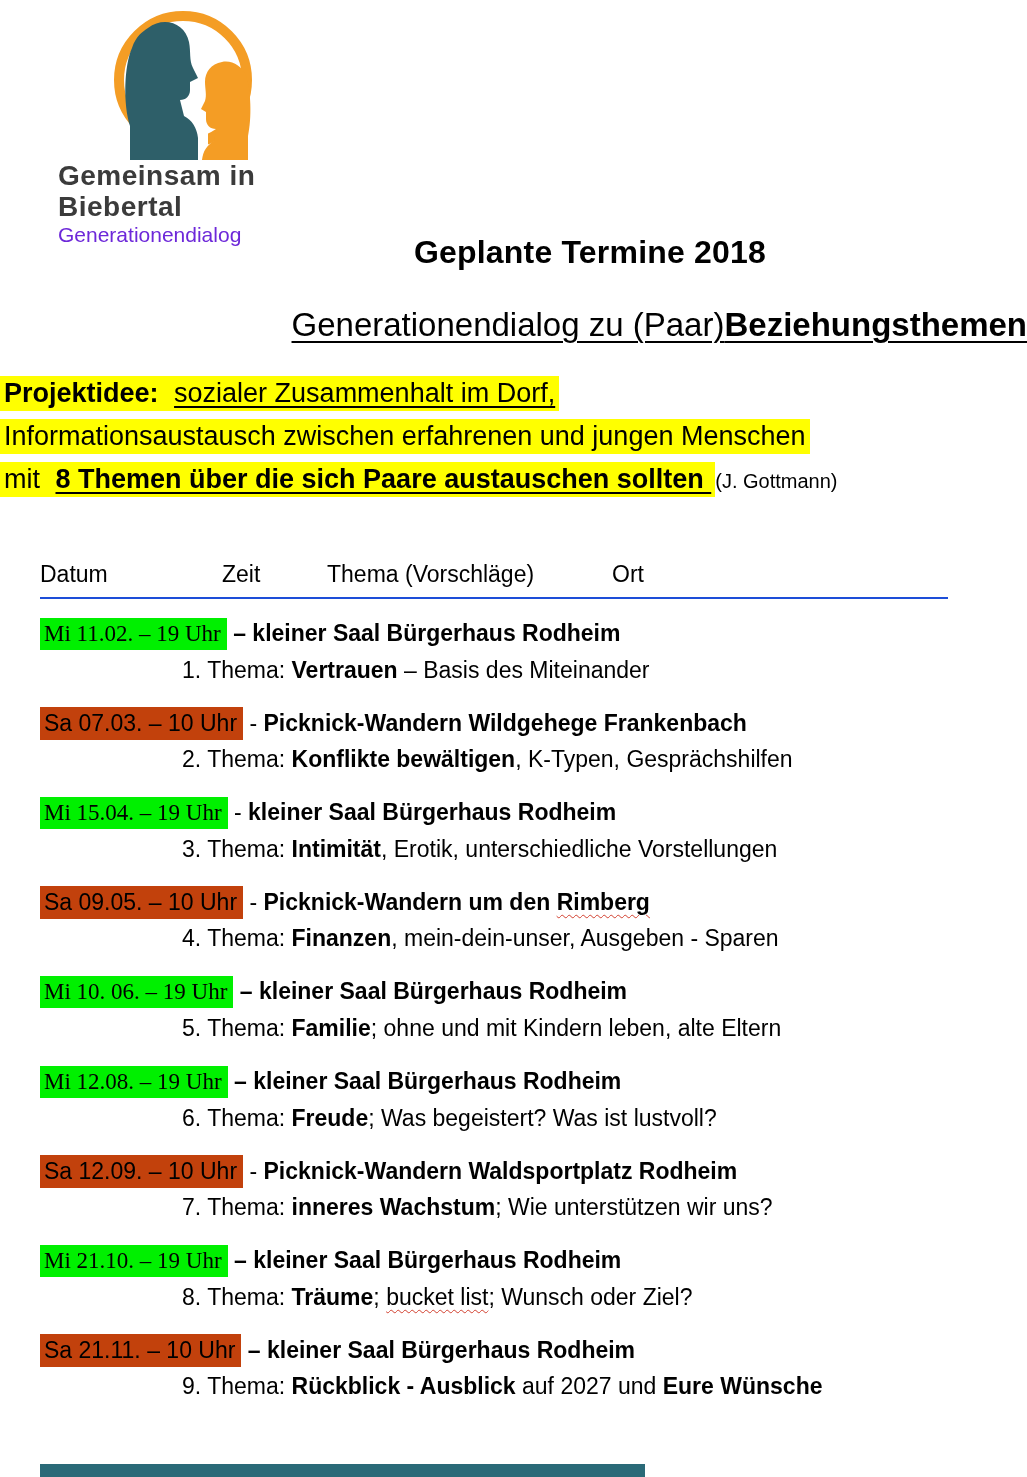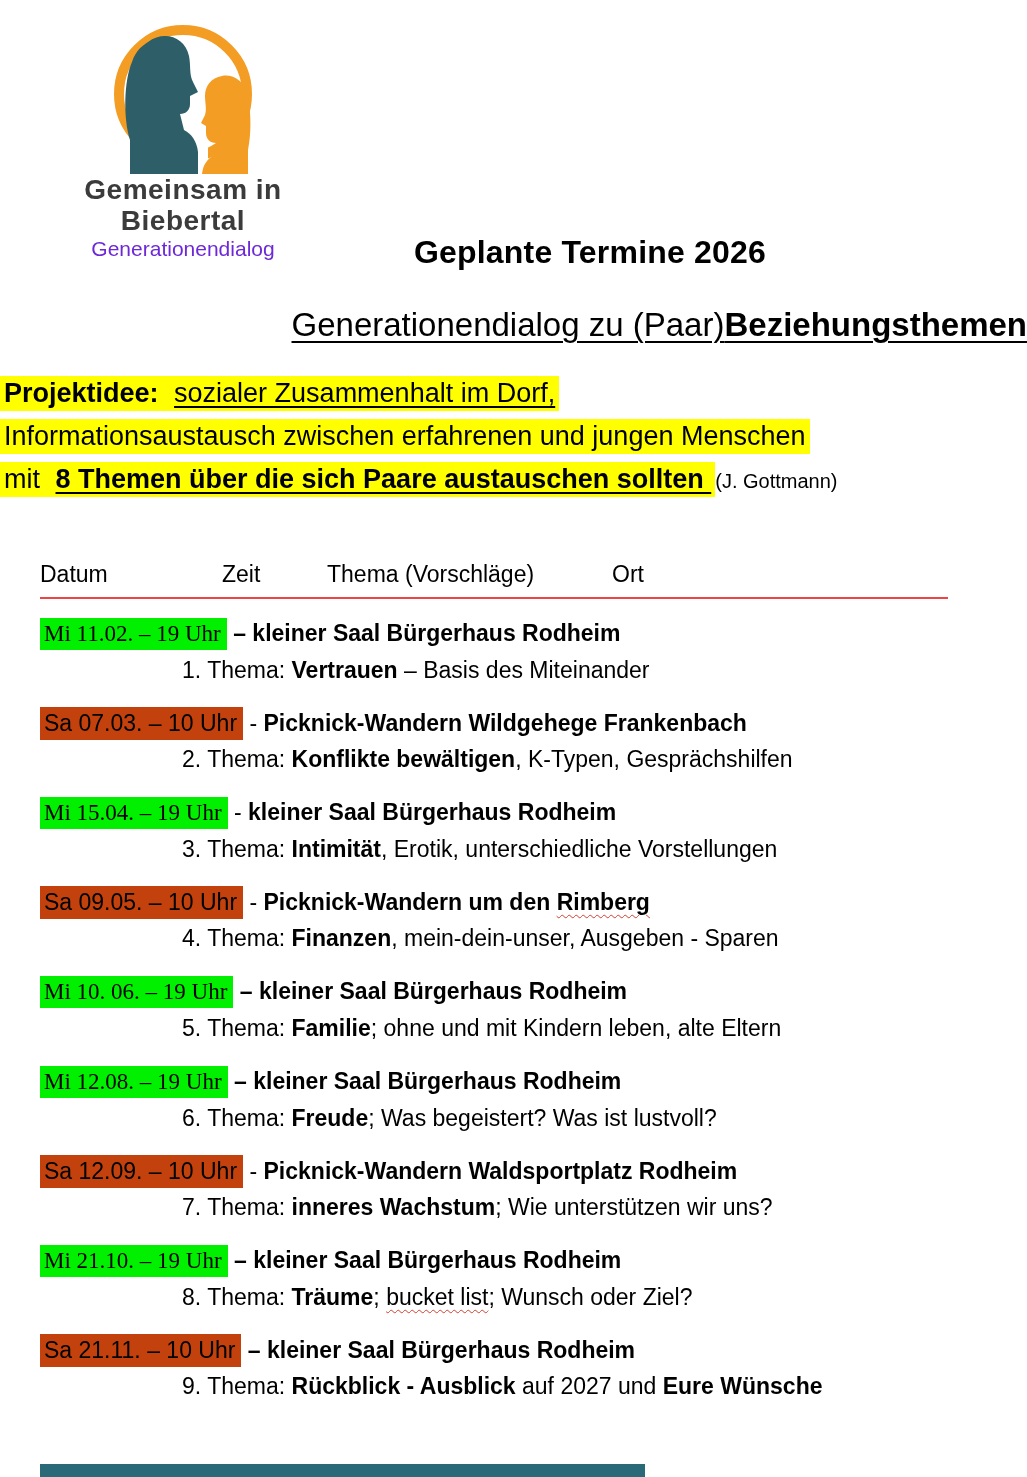--- a/index.html
+++ b/index.html
@@ -6,21 +6,21 @@
   .page{
     position:relative;
     width:1027px;height:1477px;
     background:#ffffff;
     overflow:hidden;
     font-family:"Liberation Sans", sans-serif;
     color:#000;
   }
   
   .header{position:relative;height:272px;}
-  .logo{position:absolute;left:58px;top:22px;width:250px;text-align:center;}
+  .logo{position:absolute;left:58px;top:8px;width:250px;text-align:left;}
   .logo svg{display:block;margin:0 auto;}
   .logo-title{font-size:28px;font-weight:bold;color:#3b3b3b;line-height:31px;letter-spacing:0.5px;}
   .logo-sub{font-size:21px;color:#6d28d9;line-height:26px;}
   .doc-title{
     position:absolute;top:234px;left:160px;width:860px;
     text-align:center;font-size:32px;font-weight:bold;letter-spacing:0.2px;
   }
   
   .subtitle{
     margin-top:30px;text-align:right;font-size:33px;line-height:46px;
@@ -35,21 +35,21 @@
   .sm{font-size:20px;}
   .wavy{text-decoration-line:underline;text-decoration-style:wavy;text-decoration-color:#d2402f;text-decoration-thickness:1px;text-underline-offset:4px;}
   .b.wavy{font-weight:bold;}
   .hl-yellow{background:#ffff00;padding:2px 4px 3px 4px;}
   .hl-green{background:#00f000;font-family:Liberation Serif, serif;}
   .hl-cyan{background:#c2410c;}
   
   .schedule-header{
     display:flex;margin:56px 79px 0 40px;
     font-size:23px;line-height:30px;
-    border-bottom:2px solid #ef4444;padding-bottom:8px;
+    border-bottom:2px solid #1d4ed8;padding-bottom:8px;
   }
   .col-datum{width:182px;}
   .col-zeit{width:105px;}
   .col-thema{width:285px;}
   .col-ort{flex:1;}
   
   .events{margin:16px 40px 0 40px;}
   .event{margin-bottom:17px;}
   .event-line1{font-size:23px;line-height:36px;}
   .date-chip{padding:3px 6px 4px 4px;}
@@ -74,21 +74,21 @@
                  L92,82 C92,88 88,92 82,92 L86,108 C94,112 99,120 100,130 L100,152
                  L32,152 L32,118 C25,96 26,58 34,40 C38,28 44,24 50,20 Z"></path>
         <path fill="#f49d25" d="M124,54 C113,56 107,64 107,74 C107,81 109,87 107,93 L103,101
                  L108,104 L108,111 C108,117 112,121 118,121 L116,133 C109,137 105,143 104,152
                  L150,152 L150,128 C154,110 153,82 148,68 C144,58 134,52 124,54 Z"></path>
       </svg>
       <div class="logo-title">Gemeinsam in</div>
       <div class="logo-title">Biebertal</div>
       <div class="logo-sub">Generationendialog</div>
     </div>
-    <div class="doc-title">Geplante Termine 2026</div>
+    <div class="doc-title">Geplante Termine 2018</div>
   </div>
 
   <div class="subtitle"><span>Generationendialog zu (Paar)</span><span class="b">Beziehungsthemen</span></div>
 
   <div class="intro">
     <div class="intro-line"><span class="b hl-yellow">Projektidee: </span><span class="u hl-yellow">sozialer Zusammenhalt im Dorf,</span></div>
     <div class="intro-line"><span class="hl-yellow">Informationsaustausch zwischen erfahrenen und jungen Menschen</span></div>
     <div class="intro-line"><span class="hl-yellow">mit </span><span class="b u hl-yellow">8 Themen über die sich Paare austauschen sollten </span><span class="sm"> (J. Gottmann)</span></div>
   </div>
 

